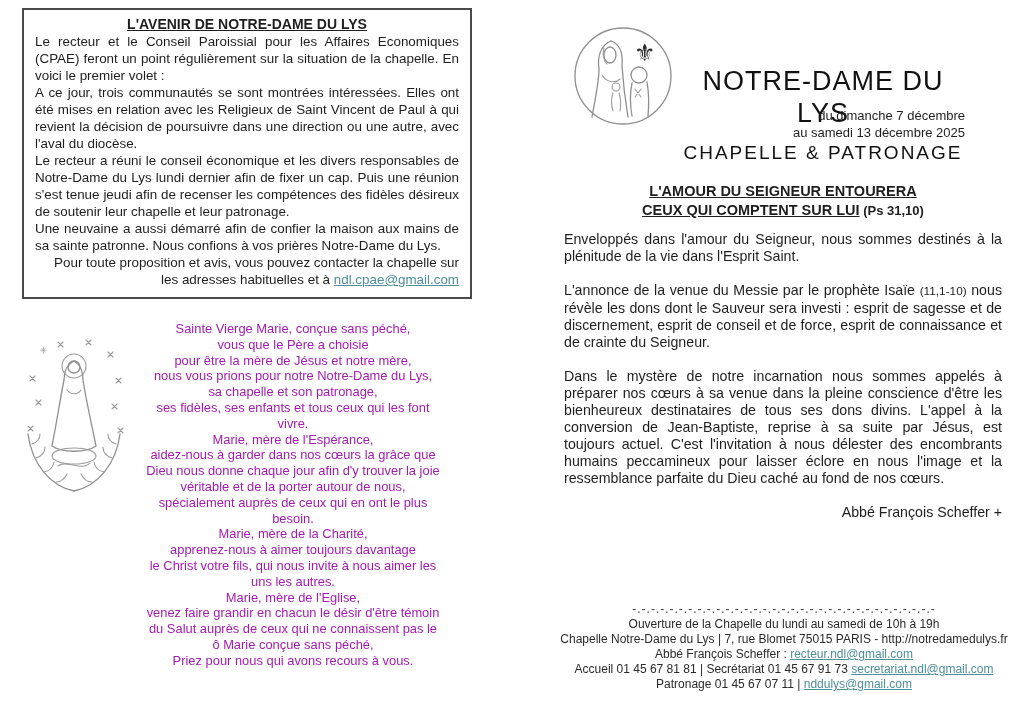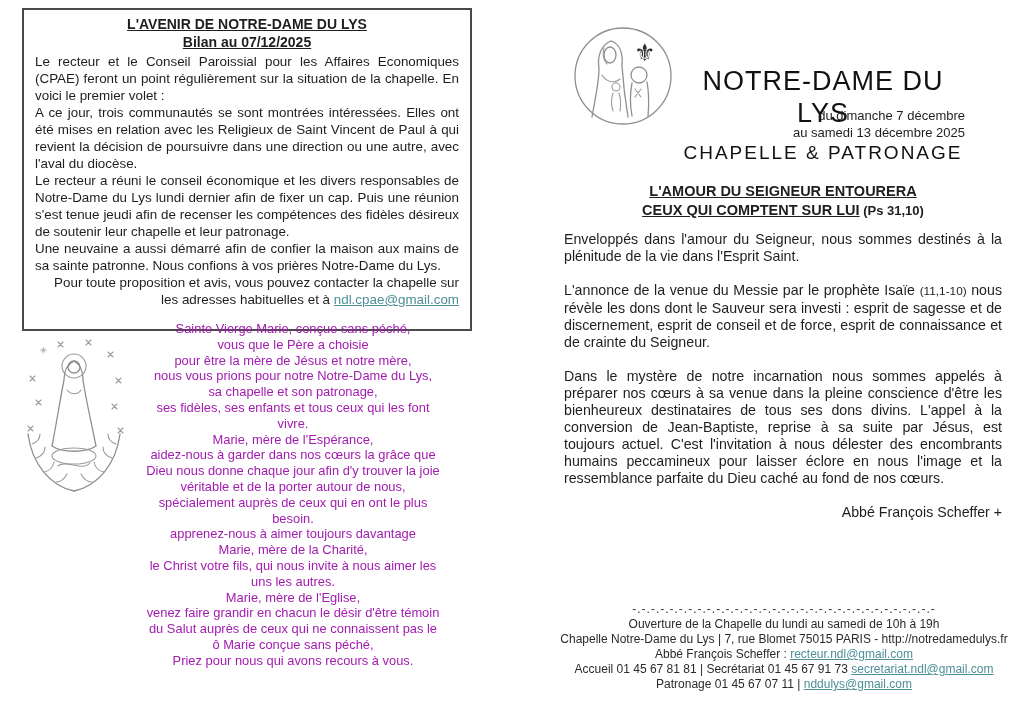--- a/index.html
+++ b/index.html
@@ -3,21 +3,21 @@
 <meta charset="utf-8">
 <style>
   html,body{margin:0;padding:0;}
   body{
     width:1024px;height:709px;position:relative;background:#ffffff;
     font-family:"Liberation Sans", sans-serif;color:#1e1e1e;overflow:hidden;
   }
   
   .left-box{
     position:absolute;left:22px;top:8px;width:424px;
-    border:2px solid #4a4a4a;padding:5px 11px 21px 11px;background:#fff;
+    border:2px solid #4a4a4a;padding:5px 11px 9px 11px;background:#fff;
   }
   .box-title{font-weight:bold;font-size:14px;line-height:18px;text-align:center;text-decoration:underline;}
   .box-subtitle{font-weight:bold;font-size:14px;line-height:18px;text-align:center;text-decoration:underline;margin-bottom:2px;}
   .bpara{font-size:13.4px;line-height:17px;text-align:justify;margin:0;}
   .bpara-contact{font-size:13.4px;line-height:17px;text-align:right;margin:0;}
   a.email-link{color:#4e8f98;text-decoration:underline;cursor:pointer;}
   .medal-wrap{position:absolute;left:20px;top:334px;width:108px;height:172px;}
   .prayer{
     position:absolute;left:92px;top:321px;width:402px;
     font-size:12.9px;line-height:15.8px;text-align:center;color:#a21caf;
@@ -38,21 +38,20 @@
   .rfooter{position:absolute;left:558px;top:602px;width:452px;text-align:center;font-size:12px;line-height:15px;color:#2a2a2a;}
   .divider{letter-spacing:1px;color:#3a3a3a;white-space:nowrap;overflow:hidden;}
   svg .ln{fill:none;stroke:#8f8f8f;stroke-width:1.3;stroke-linecap:round;}
   svg .ln2{fill:none;stroke:#9b9b9b;stroke-width:1.1;stroke-linecap:round;}
 </style>
 </head>
 <body>
 
 <div class="left-box">
   <div class="box-title">L'AVENIR DE NOTRE-DAME DU LYS</div>
-  <div class="box-subtitle">Bilan au 07/12/2025</div>
   <div>
       <div class="bpara">Le recteur et le Conseil Paroissial pour les Affaires Economiques (CPAE) feront un point régulièrement sur la situation de la chapelle. En voici le premier volet :</div>
       <div class="bpara">A ce jour, trois communautés se sont montrées intéressées. Elles ont été mises en relation avec les Religieux de Saint Vincent de Paul à qui revient la décision de poursuivre dans une direction ou une autre, avec l'aval du diocèse.</div>
       <div class="bpara">Le recteur a réuni le conseil économique et les divers responsables de Notre-Dame du Lys lundi dernier afin de fixer un cap. Puis une réunion s'est tenue jeudi afin de recenser les compétences des fidèles désireux de soutenir leur chapelle et leur patronage.</div>
       <div class="bpara">Une neuvaine a aussi démarré afin de confier la maison aux mains de sa sainte patronne. Nous confions à vos prières Notre-Dame du Lys.</div>
     </div>
   <div class="bpara-contact">
     <span>Pour toute proposition et avis, vous pouvez contacter la chapelle sur les adresses habituelles et à </span><a class="email-link">ndl.cpae@gmail.com</a>
   </div>
 </div>
@@ -104,22 +103,22 @@
     <div class="prayer-line">nous vous prions pour notre Notre-Dame du Lys,</div>
     <div class="prayer-line">sa chapelle et son patronage,</div>
     <div class="prayer-line">ses fidèles, ses enfants et tous ceux qui les font</div>
     <div class="prayer-line">vivre.</div>
     <div class="prayer-line">Marie, mère de l'Espérance,</div>
     <div class="prayer-line">aidez-nous à garder dans nos cœurs la grâce que</div>
     <div class="prayer-line">Dieu nous donne chaque jour afin d'y trouver la joie</div>
     <div class="prayer-line">véritable et de la porter autour de nous,</div>
     <div class="prayer-line">spécialement auprès de ceux qui en ont le plus</div>
     <div class="prayer-line">besoin.</div>
+    <div class="prayer-line">Marie, mère de la Charité,</div>
     <div class="prayer-line">apprenez-nous à aimer toujours davantage</div>
-    <div class="prayer-line">Marie, mère de la Charité,</div>
     <div class="prayer-line">le Christ votre fils, qui nous invite à nous aimer les</div>
     <div class="prayer-line">uns les autres.</div>
     <div class="prayer-line">Marie, mère de l'Eglise,</div>
     <div class="prayer-line">venez faire grandir en chacun le désir d'être témoin</div>
     <div class="prayer-line">du Salut auprès de ceux qui ne connaissent pas le</div>
     <div class="prayer-line">ô Marie conçue sans péché,</div>
     <div class="prayer-line">Priez pour nous qui avons recours à vous.</div>
   </div>
 
 <div class="logo-wrap">

